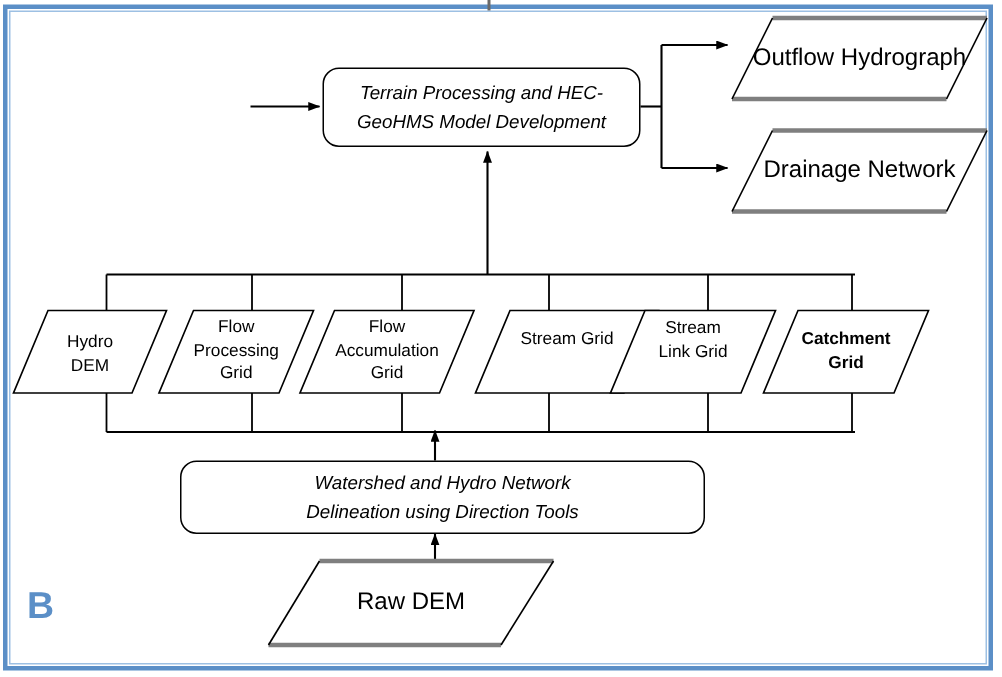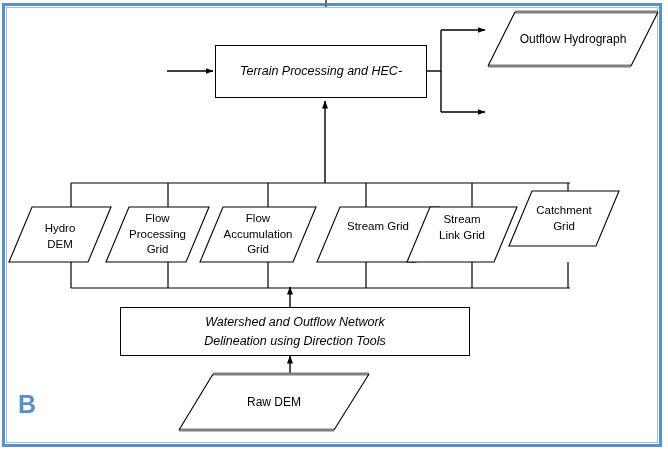--- a/index.html
+++ b/index.html
@@ -49,20 +49,21 @@
     left: 0;
     top: 0;
     width: 668px;
     height: 451px;
   }
 
   
   .shape {
     position: absolute;
     box-sizing: border-box;
+    border-radius: 11px;
   }
   .proc-box {
     background: #ffffff;
     border: 1px solid #000000;
     display: flex;
     align-items: center;
     justify-content: center;
     text-align: center;
     font-style: italic;
     font-size: 12.5px;
@@ -82,21 +83,21 @@
   .para-label {
     position: absolute;
     left: 0;
     top: 0;
     width: 100%;
     height: 100%;
     display: flex;
     align-items: center;
     justify-content: center;
     text-align: center;
-    font-size: 12px;
+    font-size: 16px;
     color: #000000;
     line-height: 1.35;
     pointer-events: none;
   }
   .para-label.small { font-size: 11.5px; }
 
   #panel-letter {
     position: absolute;
     left: 18px;
     top: 390px;
@@ -163,34 +164,45 @@
 
     <g>
       <line x1="290" y1="388" x2="290" y2="356" stroke="#000" stroke-width="1.4" marker-end="url(#ah)"></line>
     </g>
   </svg>
 
 
   <div class="shape proc-box" style="left:215px; top:45px; width:212px; height:53px;">
     <div>
       <div>Terrain Processing and HEC-</div>
+      <div>GeoHMS Model Development</div>
     </div>
   </div>
 
   <div class="para-wrap" style="left:487px; top:10px; width:172px; height:58px;">
     <svg width="172" height="58">
       <polygon points="28,2 171,2 144,56 1,56" fill="#ffffff" stroke="none"></polygon>
       <line x1="28" y1="2" x2="171" y2="2" stroke="#7f7f7f" stroke-width="3"></line>
       <line x1="1" y1="56" x2="144" y2="56" stroke="#7f7f7f" stroke-width="3"></line>
       <line x1="28" y1="2" x2="1" y2="56" stroke="#000000" stroke-width="1.1"></line>
       <line x1="171" y1="2" x2="144" y2="56" stroke="#000000" stroke-width="1.1"></line>
     </svg>
     <div class="para-label">Outflow Hydrograph</div>
   </div>
 
+  <div class="para-wrap" style="left:487px; top:85px; width:172px; height:58px;">
+    <svg width="172" height="58">
+      <polygon points="28,2 171,2 144,56 1,56" fill="#ffffff" stroke="none"></polygon>
+      <line x1="28" y1="2" x2="171" y2="2" stroke="#7f7f7f" stroke-width="3"></line>
+      <line x1="1" y1="56" x2="144" y2="56" stroke="#7f7f7f" stroke-width="3"></line>
+      <line x1="28" y1="2" x2="1" y2="56" stroke="#000000" stroke-width="1.1"></line>
+      <line x1="171" y1="2" x2="144" y2="56" stroke="#000000" stroke-width="1.1"></line>
+    </svg>
+    <div class="para-label">Drainage Network</div>
+  </div>
 
   <div class="para-wrap" style="left:8px; top:206px; width:104px; height:62px;">
     <svg width="104" height="57">
       <polygon points="24,1 103,1 80,56 1,56" fill="#ffffff" stroke="#000000" stroke-width="1.1"></polygon>
     </svg>
     <div class="para-label small">
       <div>
         <div>Hydro</div>
         <div>DEM</div>
       </div>
@@ -235,35 +247,35 @@
       <polygon points="24,1 111,1 88,56 1,56" fill="#ffffff" stroke="#000000" stroke-width="1.1"></polygon>
     </svg>
     <div class="para-label small">
       <div>
         <div>Stream</div>
         <div>Link Grid</div>
       </div>
     </div>
   </div>
 
-  <div class="para-wrap" style="left:508px; top:190px; width:112px; height:57px;">
+  <div class="para-wrap" style="left:508px; top:206px; width:112px; height:57px;font-weight:bold;">
     <svg width="112" height="57">
       <polygon points="24,1 111,1 88,56 1,56" fill="#ffffff" stroke="#000000" stroke-width="1.1"></polygon>
     </svg>
     <div class="para-label small">
       <div>
         <div>Catchment</div>
         <div>Grid</div>
       </div>
     </div>
   </div>
 
   <div class="shape proc-box" style="left:120px; top:307px; width:350px; height:49px;">
     <div>
-      <div>Watershed and Outflow Network</div>
+      <div>Watershed and Hydro Network</div>
       <div>Delineation using Direction Tools</div>
     </div>
   </div>
 
   <div class="para-wrap" style="left:178px; top:372px; width:192px; height:60px;">
     <svg width="192" height="60">
       <polygon points="35,2 191,2 156,58 1,58" fill="#ffffff" stroke="none"></polygon>
       <line x1="35" y1="2" x2="191" y2="2" stroke="#7f7f7f" stroke-width="3"></line>
       <line x1="1" y1="58" x2="156" y2="58" stroke="#7f7f7f" stroke-width="3"></line>
       <line x1="35" y1="2" x2="1" y2="58" stroke="#000000" stroke-width="1.1"></line>

